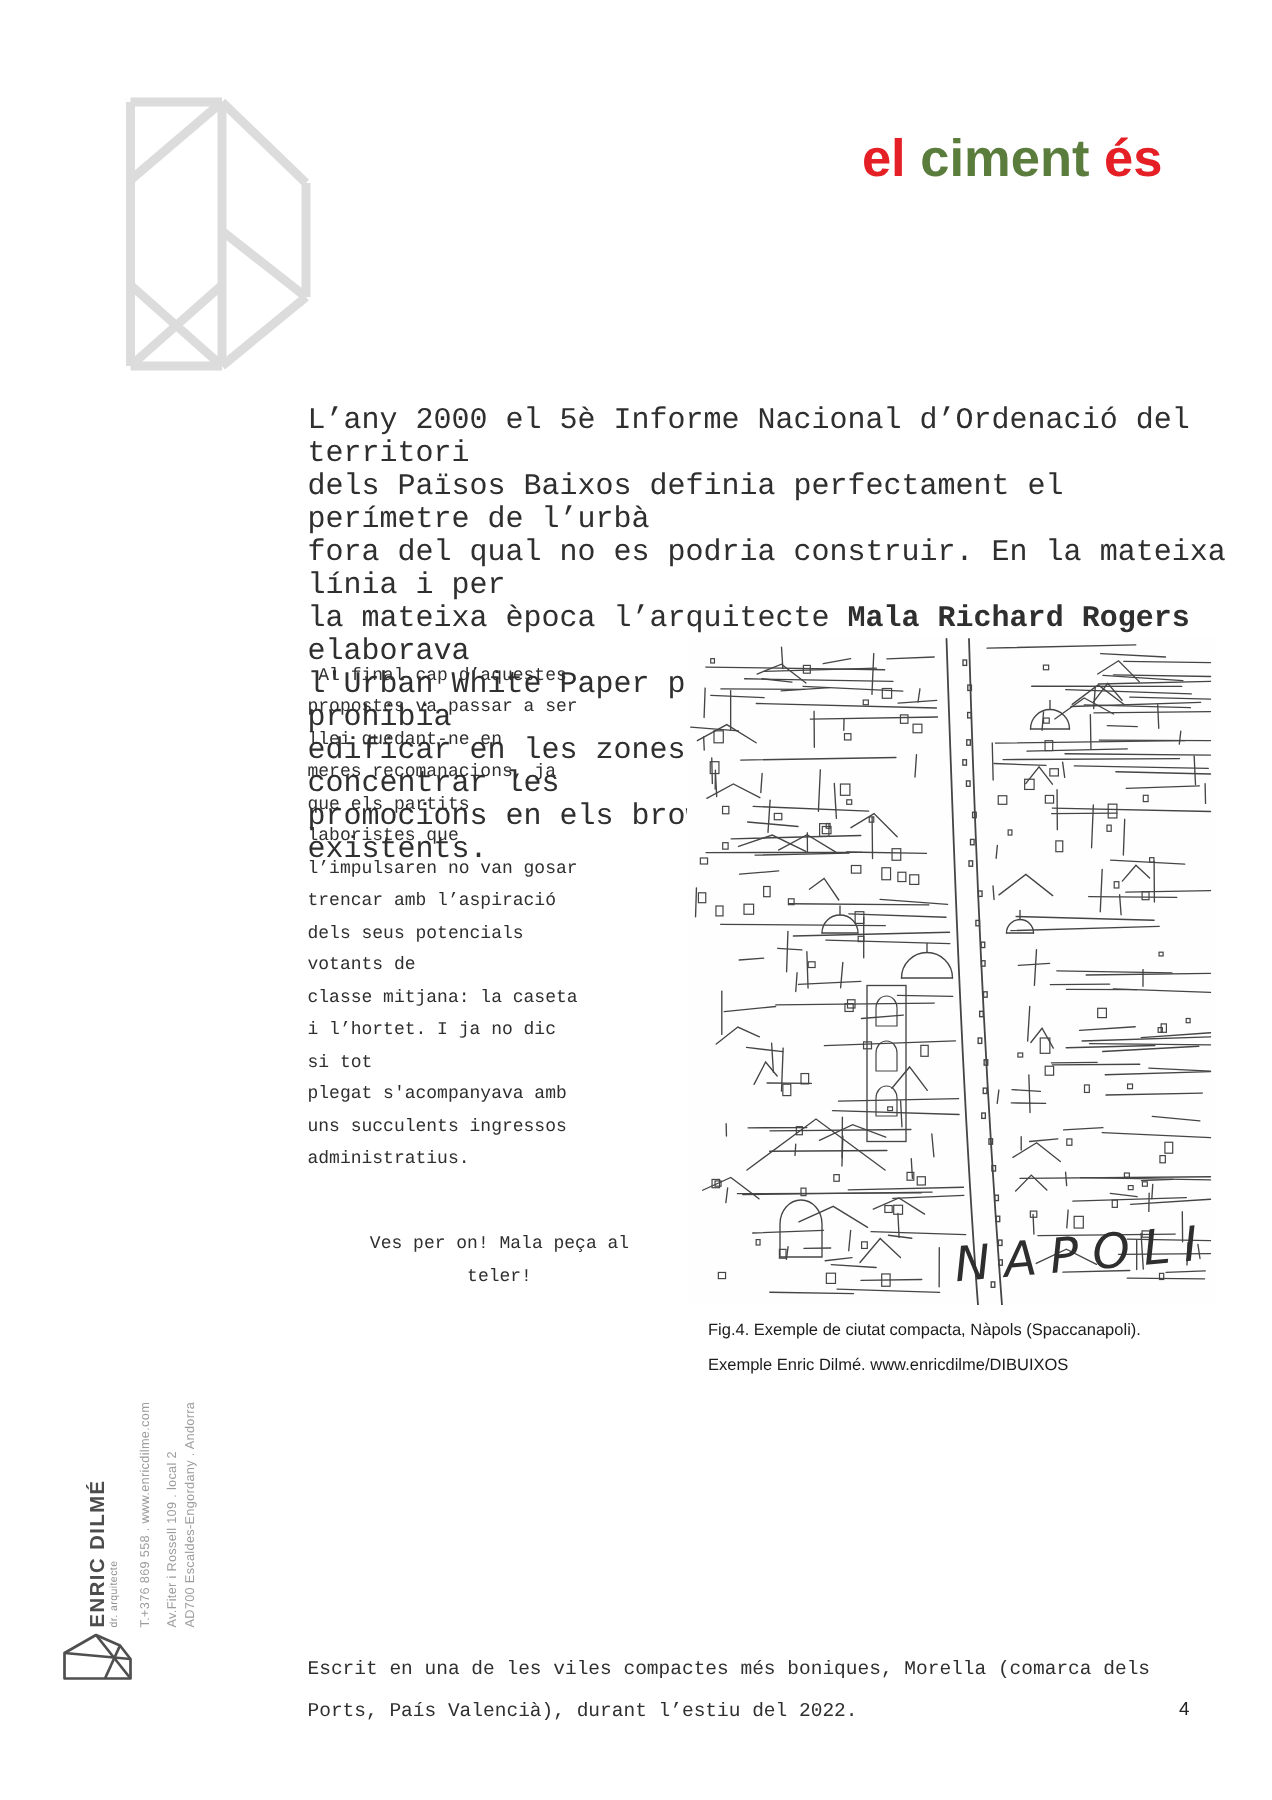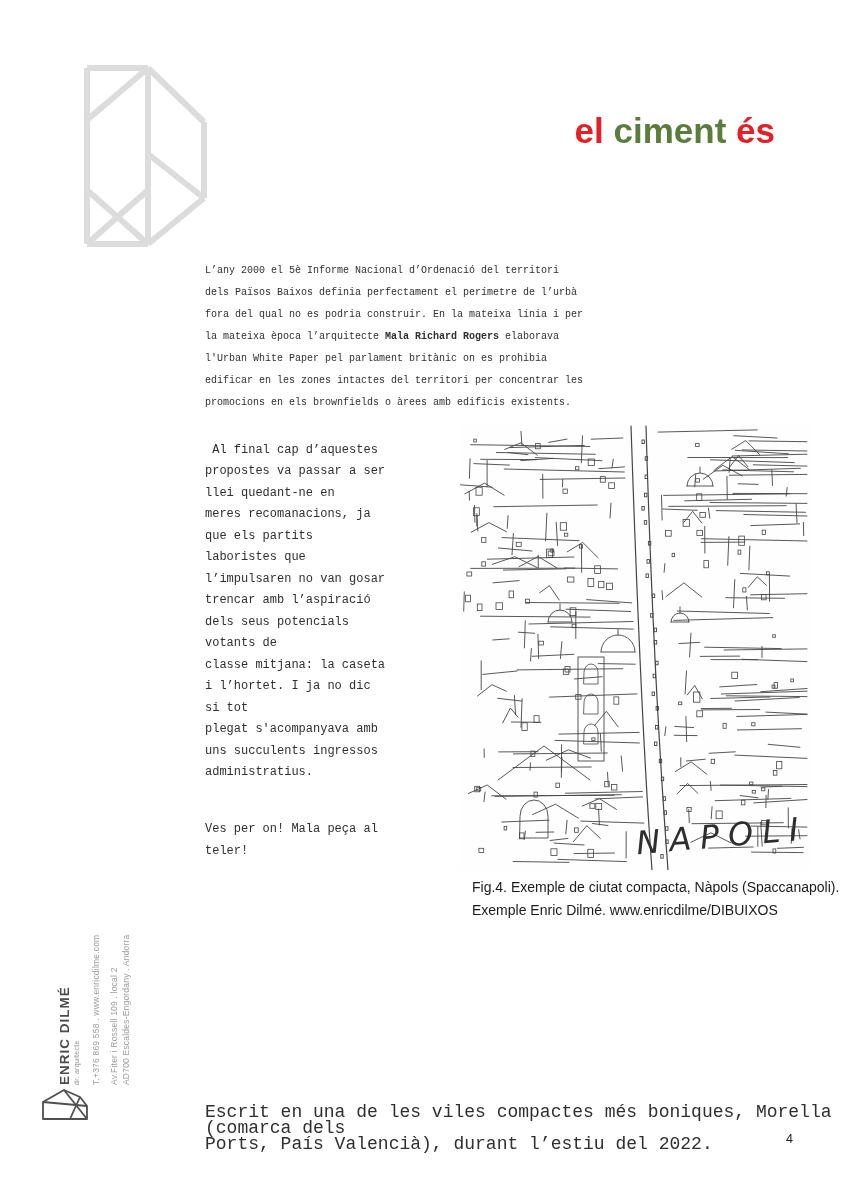--- a/index.html
+++ b/index.html
@@ -9,35 +9,35 @@
   html,body{margin:0;padding:0;}
   body{
     width:848px;height:1200px;position:relative;background:#ffffff;
     font-family:"Liberation Sans",sans-serif;overflow:hidden;
   }
   .abs{position:absolute;}
   
   .logo-top{left:82px;top:58px;width:130px;height:192px;}
   
   .title{left:360px;top:82px;width:415px;text-align:right;
-    font-weight:bold;font-size:35px;line-height:47px;letter-spacing:0px;margin-top:25px;}
+    font-weight:bold;font-size:35px;line-height:47px;letter-spacing:0px;}
   .t-red{color:var(--red);}
   .t-green{color:var(--green);}
   
   .mono{font-family:"Liberation Mono","DejaVu Sans Mono",monospace;color:var(--ink);white-space:pre-line;}
-  .intro{left:205px;top:250px;width:620px;font-size:10px;line-height:22px;}
+  .intro{left:205px;top:250px;width:620px;font-size:20px;line-height:22px;}
   .col-left{left:205px;top:418px;width:256px;font-size:12px;line-height:21.5px;}
-  .col-left .p2{margin:14px 0 0 0;}
+  .col-left .p2{margin:14px 0 0 0;text-align:center;}
   .col-left p{margin:0;}
   
   .fig{left:458px;top:424px;width:352px;height:446px;background:#fefefe;}
-  .caption{left:472px;top:876px;width:370px;font-size:14px;line-height:23px;color:var(--caption);}
+  .caption{left:472px;top:876px;width:370px;font-size:11px;line-height:23px;color:var(--caption);}
   .caption div{white-space:nowrap;}
   
-  .footer-note{left:205px;top:1086px;width:640px;font-size:18px;line-height:16px;}
+  .footer-note{left:205px;top:1086px;width:640px;font-size:13px;line-height:28px;}
   .page-num{left:786px;top:1132px;font-size:12.5px;color:#222;}
   
   .sidebar{left:57px;top:1085px;width:160px;height:84px;
     transform:rotate(-90deg);transform-origin:0 0;}
   .sb-brand{font-size:13.5px;font-weight:bold;letter-spacing:1px;color:var(--brand);line-height:15px;}
   .sb-sub{font-size:7px;color:#8f8f8f;letter-spacing:0.3px;line-height:9px;}
   .sb-phone{font-size:8.5px;color:var(--muted);letter-spacing:0.2px;line-height:10px;margin-top:10px;}
   .sb-addr1{font-size:8.5px;color:var(--muted);letter-spacing:0.2px;line-height:10px;margin-top:8px;}
   .sb-addr2{font-size:8.5px;color:var(--muted);letter-spacing:0.2px;line-height:10px;margin-top:2px;}
   .logo-bottom{left:40px;top:1086px;width:50px;height:44px;}

